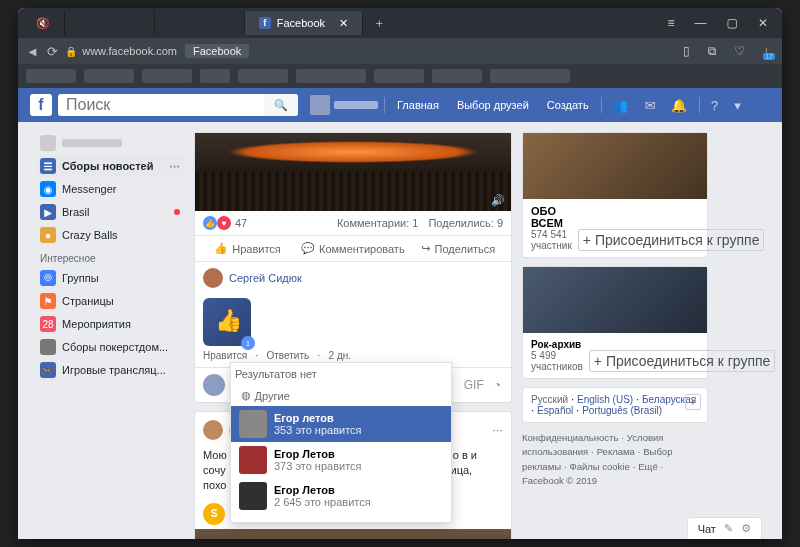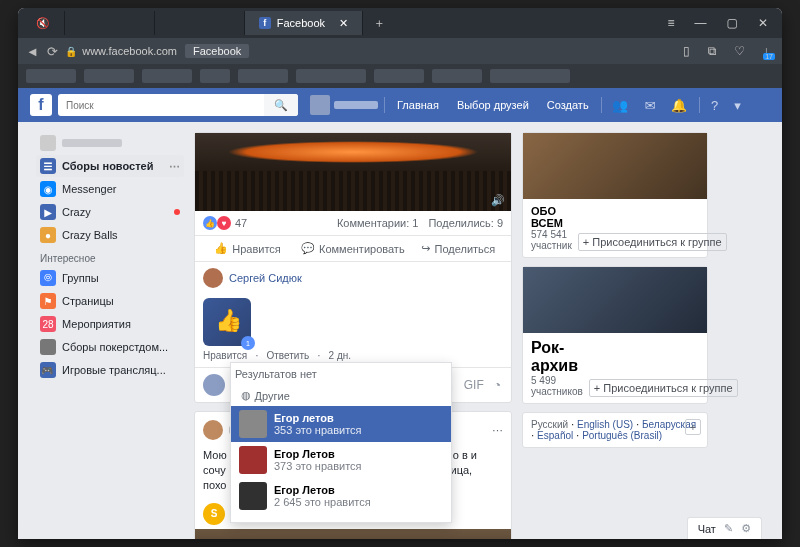--- a/index.html
+++ b/index.html
@@ -17,21 +17,21 @@
 .url .lock{font-size:10px;}
 .title-bubble{background:#525963;color:#eee;font-size:11px;padding:1px 8px;border-radius:2px;margin-left:4px;}
 .addr .spacer{flex:1;}
 .ext{color:#ccc;font-size:12px;padding:0 5px;position:relative;}
 .ext .badge{position:absolute;right:-1px;bottom:-2px;background:#1e90ff;font-size:7px;padding:0 2px;border-radius:2px;}
 .bm{height:24px;background:#33383f;display:flex;align-items:center;padding:0 8px;gap:8px;}
 .bm-item{width:50px;height:14px;background:#4a5059;border-radius:2px;}
 .fb-hdr{height:34px;background:#4267B2;display:flex;align-items:center;padding:0 12px;gap:6px;}
 .logo{width:22px;height:22px;background:#fff;color:#4267B2;font-weight:bold;font-size:16px;display:flex;align-items:center;justify-content:center;border-radius:3px;}
 .search{display:flex;align-items:center;background:#fff;height:22px;width:240px;border-radius:3px;}
-.search input{border:0;outline:0;flex:1;padding:0 8px;font-size:10px;}
+.search input{border:0;outline:0;flex:1;padding:0 8px;font-size:16px;}
 .search .btn{width:34px;height:22px;background:#f5f6f7;display:flex;align-items:center;justify-content:center;color:#555;font-size:11px;border-radius:0 3px 3px 0;}
 .usr{display:flex;align-items:center;gap:4px;margin-left:6px;}
 .avatar{width:20px;height:20px;background:#8b9dc3;border-radius:2px;}
 .hdlnk{color:#fff;font-size:11px;padding:0 6px;white-space:nowrap;}
 .sep{width:1px;height:16px;background:rgba(255,255,255,.25);}
 .icn{color:#c7d3ec;font-size:13px;padding:0 5px;}
 .fb-body{display:flex;gap:10px;padding:10px 18px;overflow:hidden;flex:1;}
 .col-l{width:148px;display:flex;flex-direction:column;gap:1px;font-size:11px;}
 .lrow{display:flex;align-items:center;gap:6px;padding:3px 4px;color:#1d2129;border-radius:3px;}
 .lrow.active{background:#e7e8ec;font-weight:bold;}
@@ -69,21 +69,21 @@
 .mitem .sub{font-size:11px;opacity:.85;}
 .ring{position:absolute;border:2px solid #e03030;border-radius:14px;pointer-events:none;}
 .post2-hdr{display:flex;align-items:center;gap:6px;padding:8px;}
 .post2-hdr .opts{margin-left:auto;color:#616770;}
 .post2-body{padding:0 8px 6px;color:#1d2129;line-height:1.35;}
 .col-r{width:186px;display:flex;flex-direction:column;gap:8px;font-size:10px;}
 .grpcard{background:#fff;border:1px solid #dddfe2;border-radius:3px;}
 .grpimg{height:66px;background:linear-gradient(135deg,#886644,#443322);}
 .grpimg.b{background:linear-gradient(135deg,#4a5a70,#222b39);}
 .grpinf{padding:6px 8px;display:flex;align-items:flex-end;justify-content:space-between;gap:6px;}
-.grpbtn{border:1px solid #ccd0d5;border-radius:2px;padding:2px 4px;color:#4b4f56;font-size:11px;white-space:nowrap;}
+.grpbtn{border:1px solid #ccd0d5;border-radius:2px;padding:2px 4px;color:#4b4f56;font-size:14px;white-space:nowrap;}
 .langbox{background:#fff;border:1px solid #dddfe2;border-radius:3px;padding:6px 8px;position:relative;}
 .langbox a{color:#385898;}
 .langbox .cur{color:#616770;}
 .plus{position:absolute;right:6px;top:6px;border:1px solid #ccd0d5;width:16px;height:16px;display:flex;align-items:center;justify-content:center;color:#616770;border-radius:2px;}
 .footer{color:#616770;font-size:9.5px;line-height:1.5;}
 .chatbar{position:absolute;right:20px;bottom:0;display:flex;align-items:center;gap:8px;background:#fff;border:1px solid #dddfe2;border-bottom:0;border-radius:3px 3px 0 0;padding:4px 10px;font-size:11px;color:#1d2129;}
 .chatbar .ci{color:#8d949e;font-size:11px;}
 .link{color:#385898;text-align:center;}
 </style>
 </head>
@@ -169,21 +169,21 @@
           <div class="lic" style="background:#4267B2;">☰</div>
           <span>Сборы новостей</span>
           <span class="dots">⋯</span>
         </div>
       <div class="lrow">
           <div class="lic" style="background:#0084ff;">◉</div>
           <span>Messenger</span>
         </div>
       <div class="lrow">
           <div class="lic" style="background:#4267B2;">▶</div>
-          <span>Crazy</span>
+          <span>Brasil</span>
           <span class="reddot"></span>
         </div>
       <div class="lrow">
           <div class="lic" style="background:#e8a33d;">●</div>
           <span>Crazy Balls</span>
         </div>
       <div class="lhead">Интересное</div>
       <div class="lrow">
           <div class="lic" style="background:#4080ff;">⦾</div>
           <span>Группы</span>
@@ -316,29 +316,33 @@
               <div style="font-weight:bold;font-size:11px;">ОБО ВСЕМ</div>
           <div style="color:#616770;"><span>574 541</span><br><span>участник</span></div>
             </div>
           <div class="grpbtn">+ Присоединиться к группе</div>
         </div>
       </div>
       <div class="grpcard">
         <div class="grpimg b"></div>
         <div class="grpinf">
           <div>
-              <div style="font-weight:bold;font-size:16px;">Рок-архив</div>
+              <div style="font-weight:bold;font-size:10px;">Рок-архив</div>
           <div style="color:#616770;"><span>5 499</span><br><span>участников</span></div>
             </div>
           <div class="grpbtn">+ Присоединиться к группе</div>
         </div>
       </div>
       <div class="langbox">
         <span class="cur">Русский</span> · <a>English (US)</a> · <a>Беларуская</a> · <a>Español</a> · <a>Português (Brasil)</a>
         <div class="plus">+</div>
+      </div>
+      <div class="footer">
+        <span>Конфиденциальность</span> · <span>Условия использования</span> · <span>Реклама</span> · <span>Выбор рекламы</span> · <span>Файлы cookie</span> · <span>Ещё</span> ·<br>
+        <span>Facebook © 2019</span>
       </div>
     </div>
   </div>
 
   <div class="chatbar">
     <span>Чат</span>
     <span class="ci">✎</span>
     <span class="ci">⚙</span>
   </div>
 </div>

